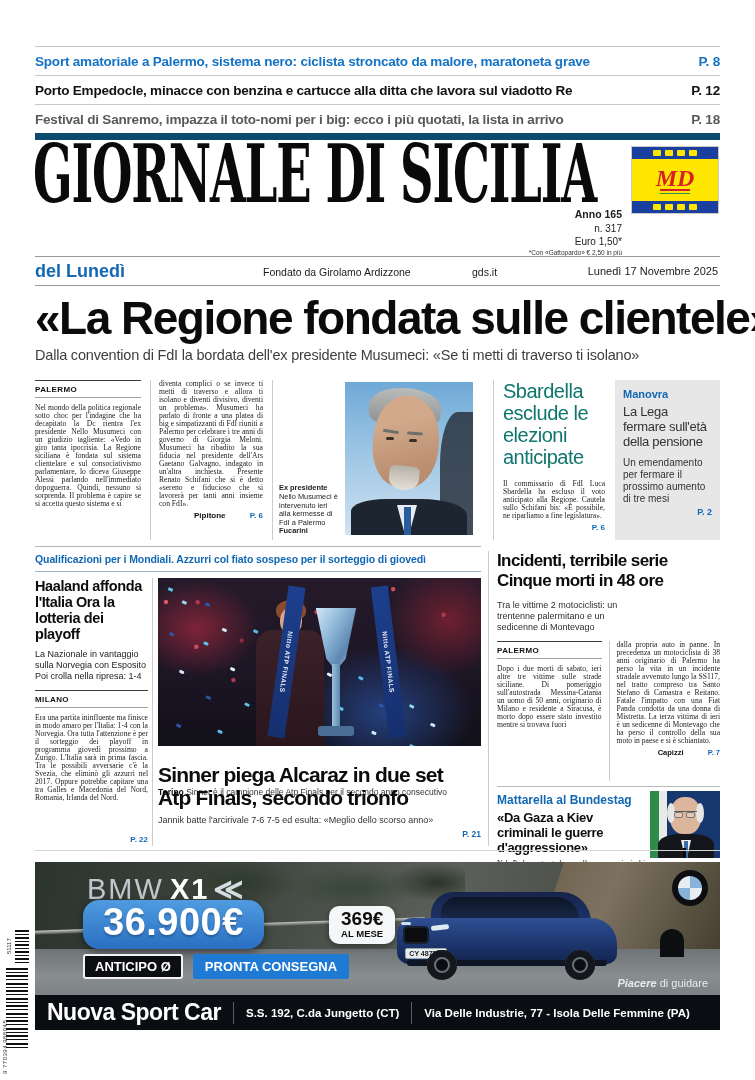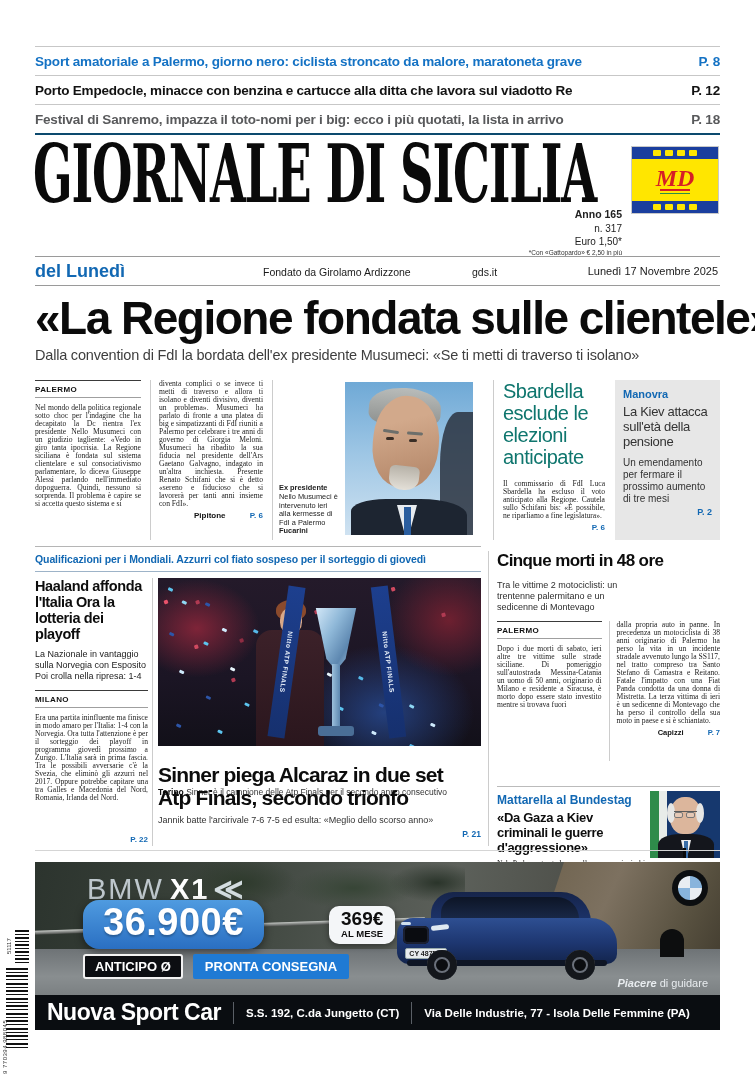--- a/index.html
+++ b/index.html
@@ -8,21 +8,21 @@
           font-family:"Liberation Sans", sans-serif; color:#111; overflow:hidden; }
   .abs { position:absolute; }
   .pageref { color:#1268b3; font-weight:700;margin-left:22px; }
   .jtext { text-align:justify; }
 
   
   .teasers { left:35px; top:46px; width:685px; }
   .teaser-row { display:flex; justify-content:space-between; align-items:center;
                 border-top:1px solid #c7c7c7; padding:7px 0 6px; font-weight:700;
                 font-size:13.5px; letter-spacing:-0.2px; }
-  .teaser-row:last-child { border-bottom:2px solid #0c4a6e; }
+  .teaser-row:last-child { border-bottom:7px solid #0c4a6e; }
   .t-blue { color:#1472c4; } .t-black { color:#121212; } .t-gray { color:#58595b; }
 
   
   .gds-title { left:33px; top:142px; font-family:"DejaVu Serif", serif; font-weight:bold;
                font-size:80px; line-height:64px; color:#0a0a0a; letter-spacing:-2px;
                transform:scaleX(0.58); transform-origin:left top; white-space:nowrap; }
   .md-logo { left:631px; top:146px; width:88px; height:68px; background:#fff;
              border:1px solid #c9c9c9; }
   .md-inner { width:100%; height:100%; background:#ffe600; display:flex; flex-direction:column; }
   .md-strip { height:12px; background:#1b3f9e; display:flex; justify-content:center; gap:4px; align-items:center; }
@@ -243,21 +243,21 @@
   .bc-num { font-size:6px; color:#333; writing-mode:vertical-rl; transform:rotate(180deg);
             position:absolute; left:-3px; top:62px; height:82px; letter-spacing:0.5px; }
 </style>
 </head>
 <body>
 
 <div class="page">
 
   <div class="abs teasers">
     <div class="teaser-row">
-      <span class="t-blue">Sport amatoriale a Palermo, giorno nero: ciclista stroncato da malore, maratoneta grave</span>
+      <span class="t-blue">Sport amatoriale a Palermo, sistema nero: ciclista stroncato da malore, maratoneta grave</span>
       <span class="t-blue">P. 8</span>
     </div>
     <div class="teaser-row">
       <span class="t-black">Porto Empedocle, minacce con benzina e cartucce alla ditta che lavora sul viadotto Re</span>
       <span class="t-black">P. 12</span>
     </div>
     <div class="teaser-row">
       <span class="t-gray">Festival di Sanremo, impazza il toto-nomi per i big: ecco i più quotati, la lista in arrivo</span>
       <span class="t-gray">P. 18</span>
     </div>
@@ -339,21 +339,21 @@
     </div>
 
     <div class="col" style="left:468px; width:102px;">
       <div class="sb-hl">Sbardella esclude le elezioni anticipate</div>
       <div class="bodytxt jtext" style="margin-top:12px;">Il commissario di FdI Luca Sbardella ha escluso il voto anticipato alla Regione. Cautela sullo Schifani bis: «È possibile, ne riparliamo a fine legislatura».</div>
       <div class="byline"><span class="pageref">P. 6</span></div>
     </div>
 
     <div class="gray-box">
       <div class="mv-kicker">Manovra</div>
-      <div class="mv-hl">La Kiev attacca sull'età della pensione</div>
+      <div class="mv-hl">La Lega fermare sull'età della pensione</div>
       <div class="mv-body">Un emendamento per fermare il prossimo aumento di tre mesi</div>
       <div class="mv-page"><span class="pageref">P. 2</span></div>
     </div>
   </div>
 
   <div class="abs strip">Qualificazioni per i Mondiali. Azzurri col fiato sospeso per il sorteggio di giovedì</div>
 
   <div class="abs sp-left">
     <div class="sp-hl">Haaland affonda l'Italia Ora la lotteria dei playoff</div>
     <div class="sp-stand">La Nazionale in vantaggio sulla Norvegia con Esposito Poi crolla nella ripresa: 1-4</div>
@@ -388,20 +388,21 @@
   </div>
   <div class="abs sin-hl">
     <div>Sinner piega Alcaraz in due set</div>
     <div>Atp Finals, secondo trionfo</div>
   </div>
   <div class="abs sin-sub">Jannik batte l'arcirivale 7-6 7-5 ed esulta: «Meglio dello scorso anno»</div>
   <div class="abs sin-page"><span class="pageref">P. 21</span></div>
 
   <div class="abs inc">
     <div class="inc-hl">
+      <div>Incidenti, terribile serie</div>
       <div>Cinque morti in 48 ore</div>
     </div>
     <div class="inc-stand">Tra le vittime 2 motociclisti: un trentenne palermitano e un sedicenne di Montevago</div>
     <div class="inc-cols">
       <div class="inc-c">
         <div class="kicker">PALERMO</div>
         <div class="bodytxt jtext">Dopo i due morti di sabato, ieri altre tre vittime sulle strade siciliane. Di pomeriggio sull'autostrada Messina-Catania un uomo di 50 anni, originario di Milano e residente a Siracusa, è morto dopo essere stato investito mentre si trovava fuori</div>
       </div>
       <div class="inc-c">
         <div class="bodytxt jtext">dalla propria auto in panne. In precedenza un motociclista di 38 anni originario di Palermo ha perso la vita in un incidente stradale avvenuto lungo la SS117, nel tratto compreso tra Santo Stefano di Camastra e Reitano. Fatale l'impatto con una Fiat Panda condotta da una donna di Mistretta. La terza vittima di ieri è un sedicenne di Montevago che ha perso il controllo della sua moto in paese e si è schiantato.</div>

